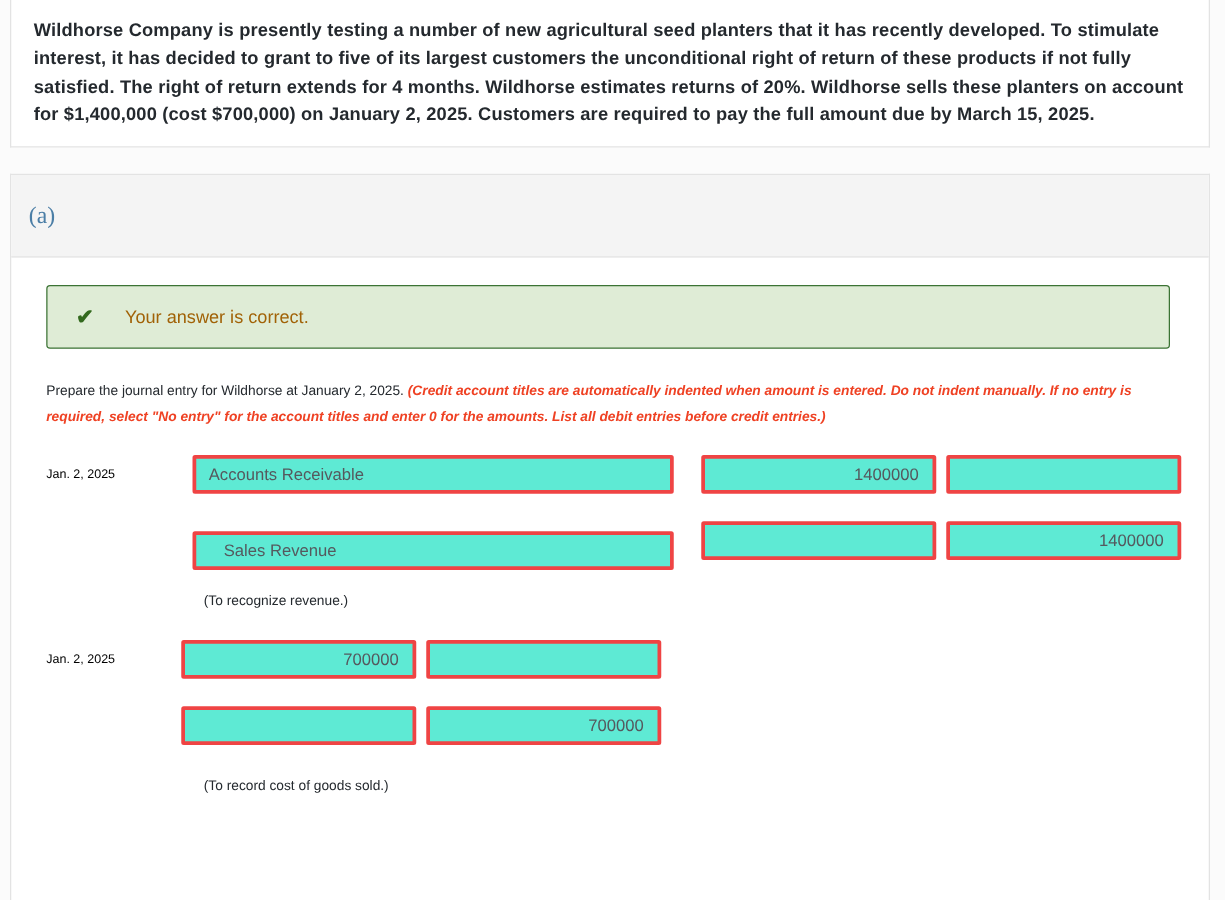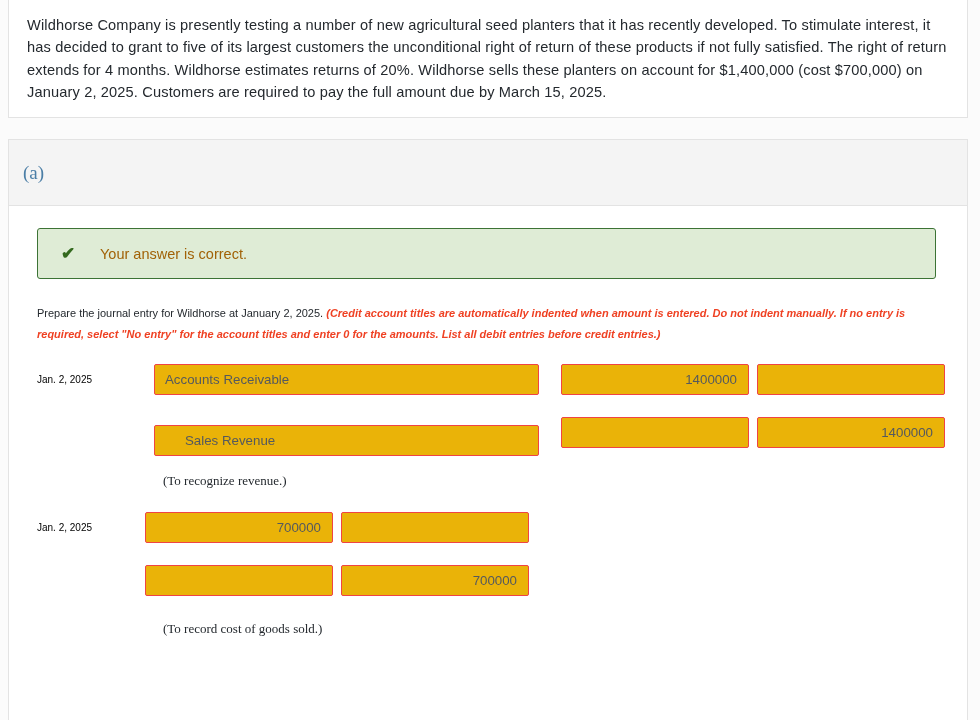--- a/index.html
+++ b/index.html
@@ -26,20 +26,21 @@
     border: 1px solid #e3e3e3;
     border-top: none;
     box-sizing: border-box;
   }
   .problem-text {
     font-size: 14.6px;
     line-height: 22.3px;
     color: #24292e;
     padding: 14px 20px 0 18px;
     letter-spacing: 0.01em;
+    font-weight: bold;
   }
 
   
   .part-panel {
     position: absolute;
     left: 8px;
     top: 139px;
     width: 960px;
     height: 581px;
     background: #ffffff;
@@ -154,52 +155,51 @@
   .date-cell {
     font-size: 10px;
     color: #000000;
     text-align: left;
   }
   .cell-pad {
     padding-left: 9px;
   }
 
   .field {
-    background: #eab308;
-    border: 1px solid #ef4444;
+    background: #5eead4;
+    border: 3px solid #ef4444;
     border-radius: 2px;
     box-sizing: border-box;
     height: 31px;
     font-size: 13.3px;
     color: #55595e;
     font-family: "Liberation Sans", sans-serif;
     display: flex;
     align-items: center;
   }
   .field-acct {
     width: 385px;
     padding-left: 10px;
   }
   .field-acct.indented {
-    padding-left: 30px;
+    padding-left: 22px;
     margin-top: 16px;
   }
   .field-amt {
     width: 188px;
     justify-content: flex-end;
     padding-right: 11px;
   }
   .memo-row {
     height: 42px;
   }
   .memo-text {
-    font-size: 13px;
+    font-size: 11px;
     color: #24292e;
     padding-left: 9px;
-    font-family: Liberation Serif, serif;
   }
 </style>
 </head>
 <body>
 
 <div class="problem-card">
   <div class="problem-text">Wildhorse Company is presently testing a number of new agricultural seed planters that it has recently developed. To stimulate interest, it has decided to grant to five of its largest customers the unconditional right of return of these products if not fully satisfied. The right of return extends for 4 months. Wildhorse estimates returns of 20%. Wildhorse sells these planters on account for $1,400,000 (cost $700,000) on January 2, 2025. Customers are required to pay the full amount due by March 15, 2025.</div>
 </div>
 
 <div class="part-panel">

